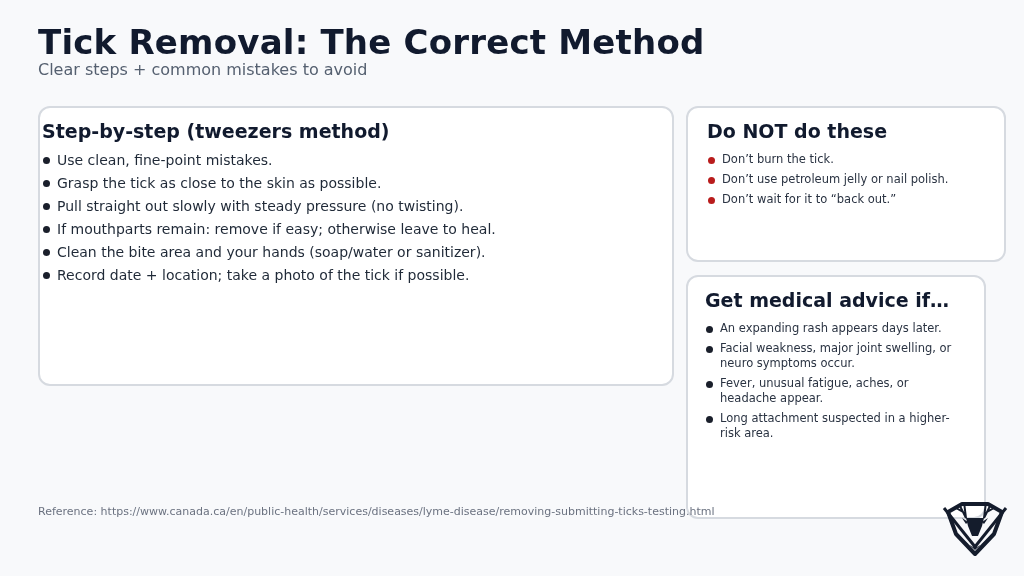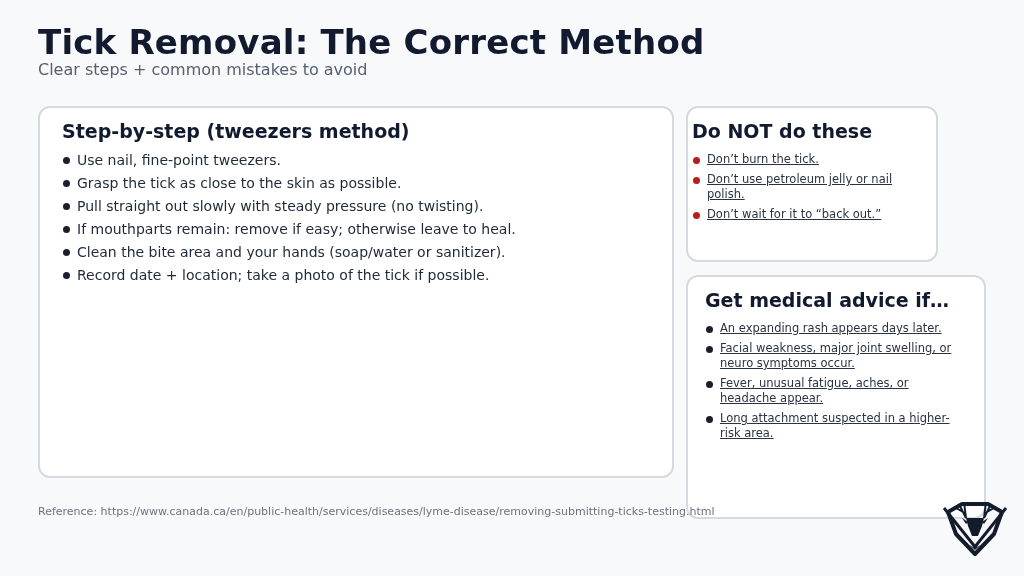--- a/index.html
+++ b/index.html
@@ -16,40 +16,39 @@
       letter-spacing: 0.2px; white-space: nowrap;
     }
     .subtitle {
       position: absolute; left: 38px; top: 60px;
       font-size: 16px; color: #556070; white-space: nowrap;
     }
     .card {
       position: absolute; background: #ffffff;
       border: 2px solid #d6dae0; border-radius: 12px;
     }
-    .card-left { left: 38px; top: 106px; width: 636px; height: 372px; padding: 12px 22px; }
-    .card-rt { left: 686px; top: 106px; width: 252px; height: 156px; padding: 12px 4px; }
+    .card-left { left: 38px; top: 106px; width: 636px; height: 280px; padding: 12px 2px; }
+    .card-rt { left: 686px; top: 106px; width: 320px; height: 156px; padding: 12px 19px; }
     .card-rb { left: 686px; top: 275px; width: 300px; height: 244px; padding: 12px 17px; }
     .card h2 {
       font-size: 19px; font-weight: bold; color: #111a2e;
       white-space: nowrap; margin-bottom: 10px;
     }
     .card-left h2 { margin-bottom: 10px; }
     ul.list { list-style: none; }
     .card-left li {
       position: relative; padding-left: 15px;
       font-size: 14px; color: #1f2937; line-height: 17px;
       margin-bottom: 6px; white-space: nowrap;
     }
     .card-left li .dot { top: 5px; }
     .card-rt li, .card-rb li {
       position: relative; padding-left: 15px;
       font-size: 11.5px; color: #2a3342; line-height: 15px;
       margin-bottom: 5px;
-      text-decoration: underline;
     }
     .dot {
       position: absolute; left: 1px; top: 4px;
       width: 7px; height: 7px; border-radius: 50%; background: #1a1f2b;
     }
     .dot.red { background: #b91c1c; top: 5px; }
     .card-rb .dot { top: 5px; }
     .reference {
       position: absolute; left: 38px; top: 505px;
       font-size: 11px; color: #6b7280; white-space: nowrap;
@@ -60,21 +59,21 @@
   </style>
 </head>
 <body>
 
 <div class="title">Tick Removal: The Correct Method</div>
 <div class="subtitle">Clear steps + common mistakes to avoid</div>
 
 <section class="card card-left">
   <h2>Step-by-step (tweezers method)</h2>
   <ul class="list">
-    <li><span class="dot"></span><span>Use nail, fine-point tweezers.</span></li>
+    <li><span class="dot"></span><span>Use clean, fine-point mistakes.</span></li>
     <li><span class="dot"></span><span>Grasp the tick as close to the skin as possible.</span></li>
     <li><span class="dot"></span><span>Pull straight out slowly with steady pressure (no twisting).</span></li>
     <li><span class="dot"></span><span>If mouthparts remain: remove if easy; otherwise leave to heal.</span></li>
     <li><span class="dot"></span><span>Clean the bite area and your hands (soap/water or sanitizer).</span></li>
     <li><span class="dot"></span><span>Record date + location; take a photo of the tick if possible.</span></li>
   </ul>
 </section>
 
 <section class="card card-rt">
   <h2>Do NOT do these</h2>

